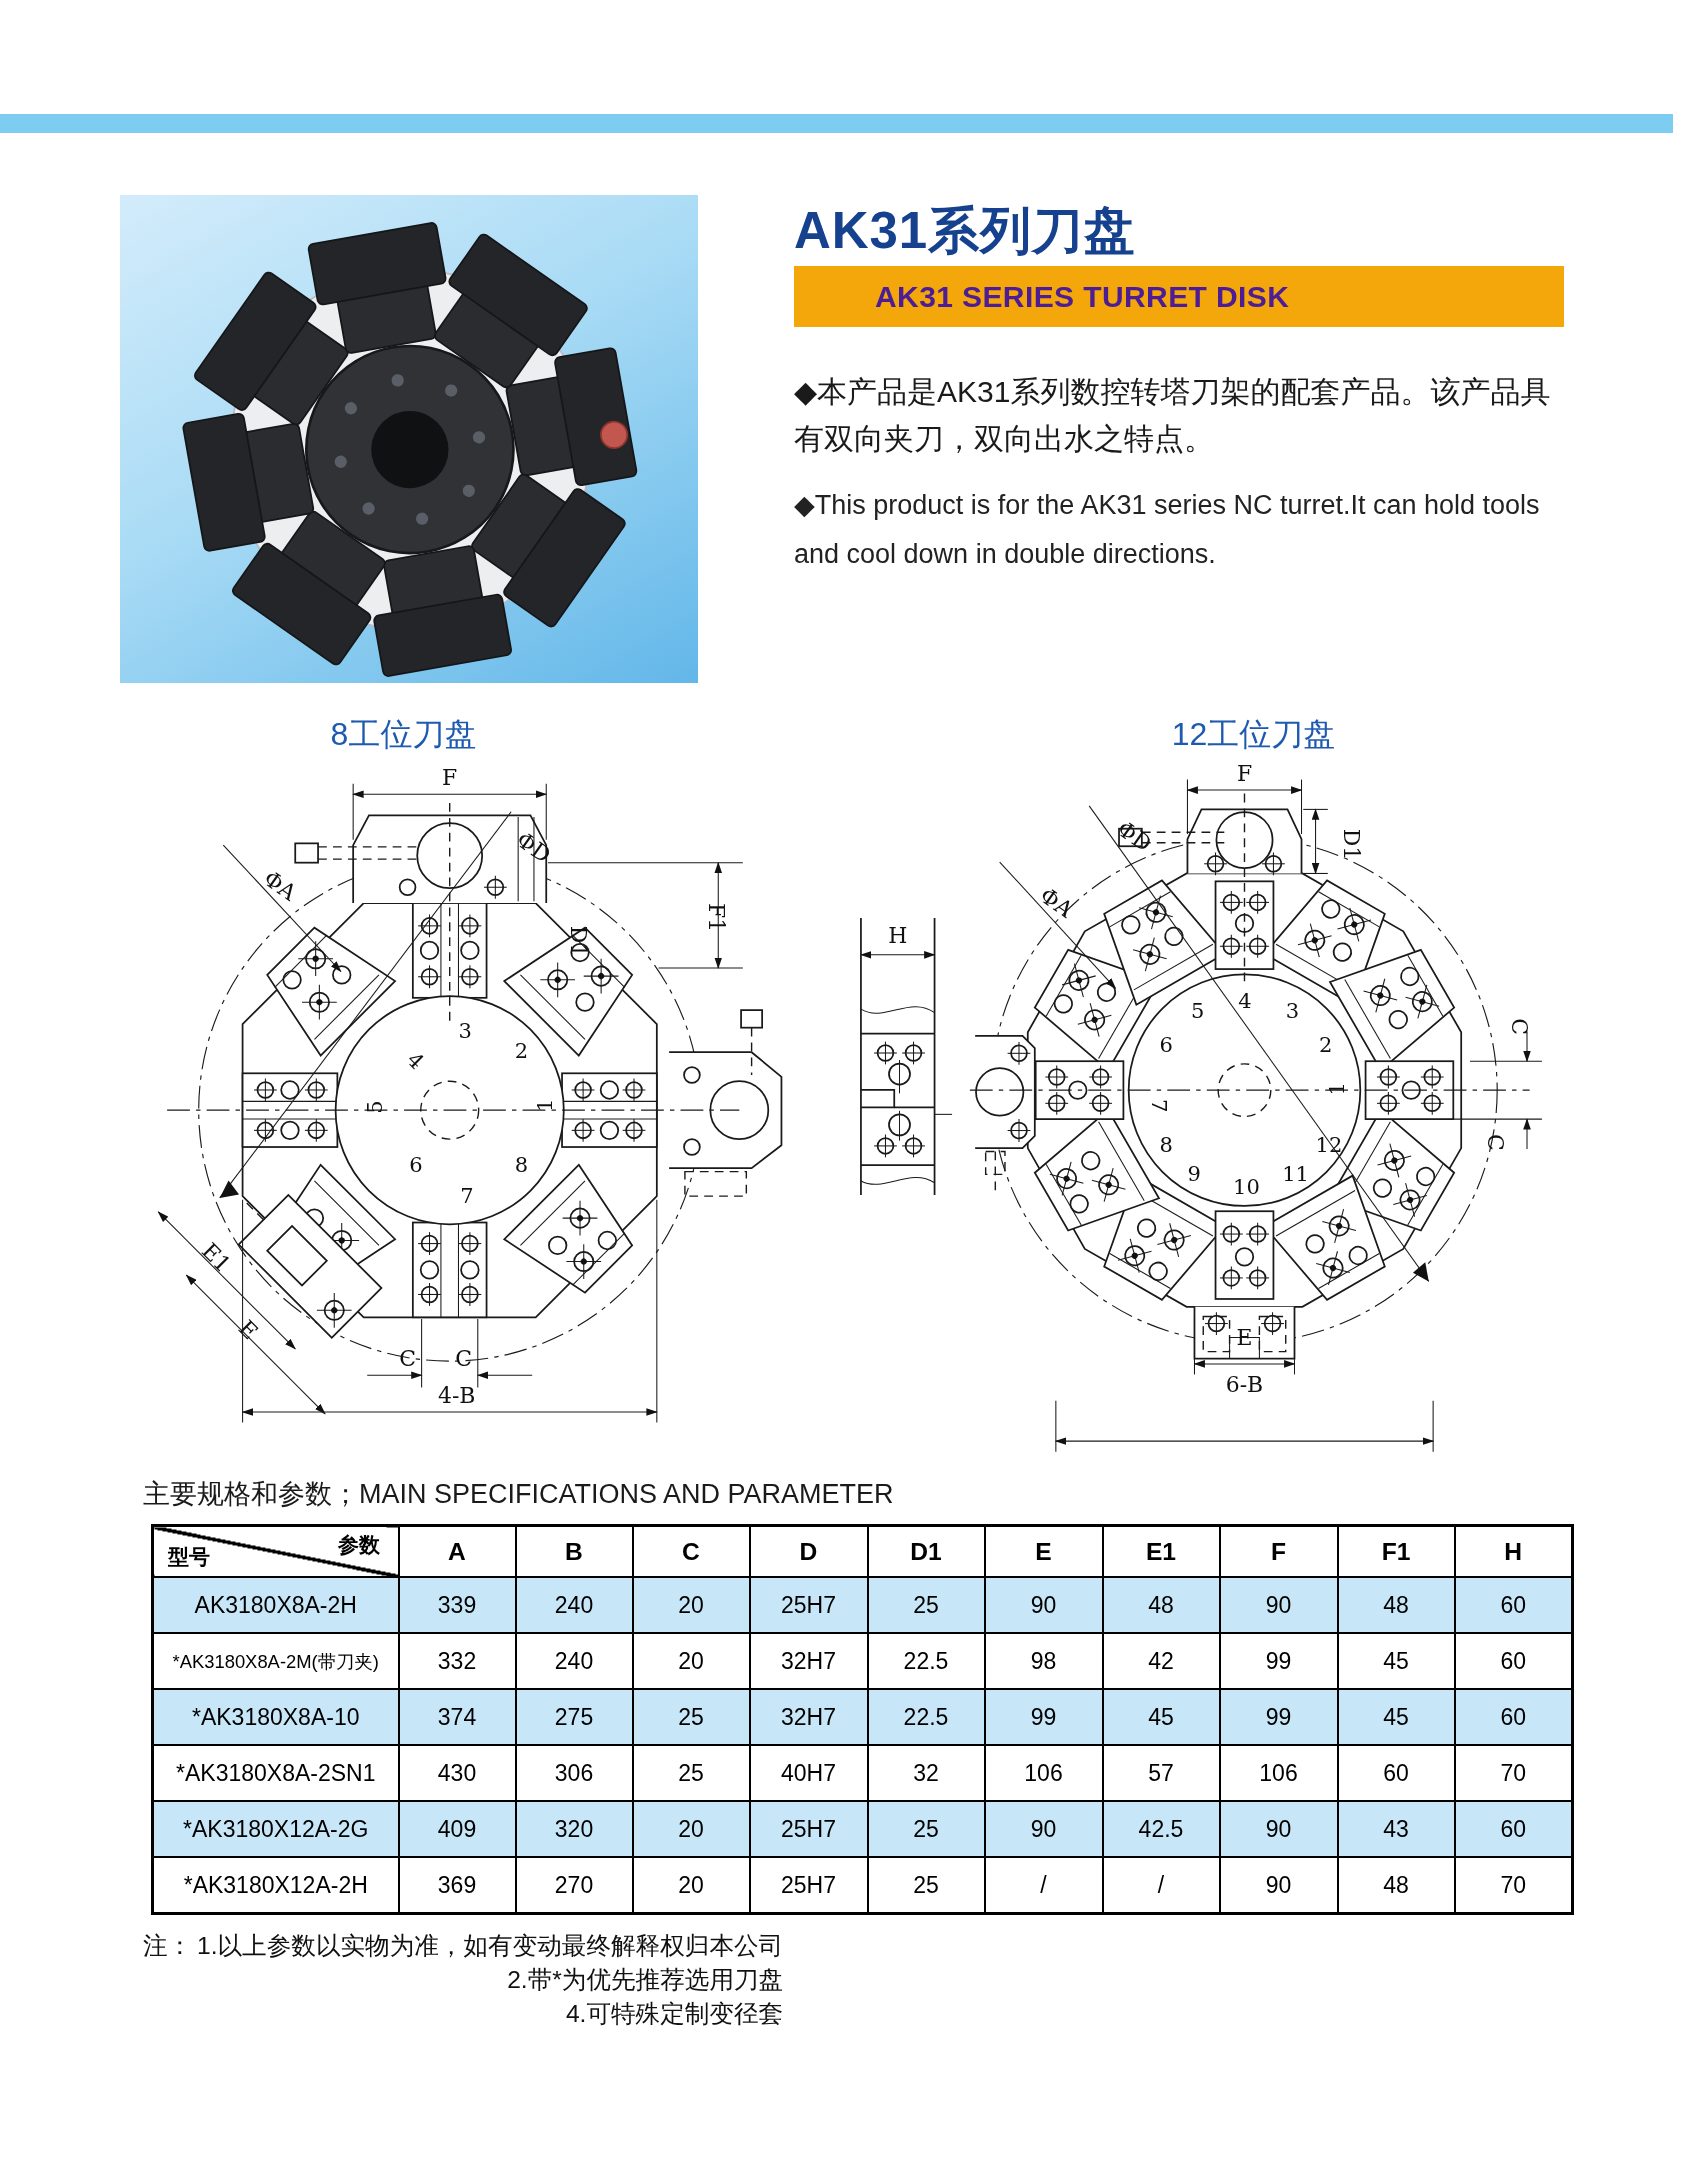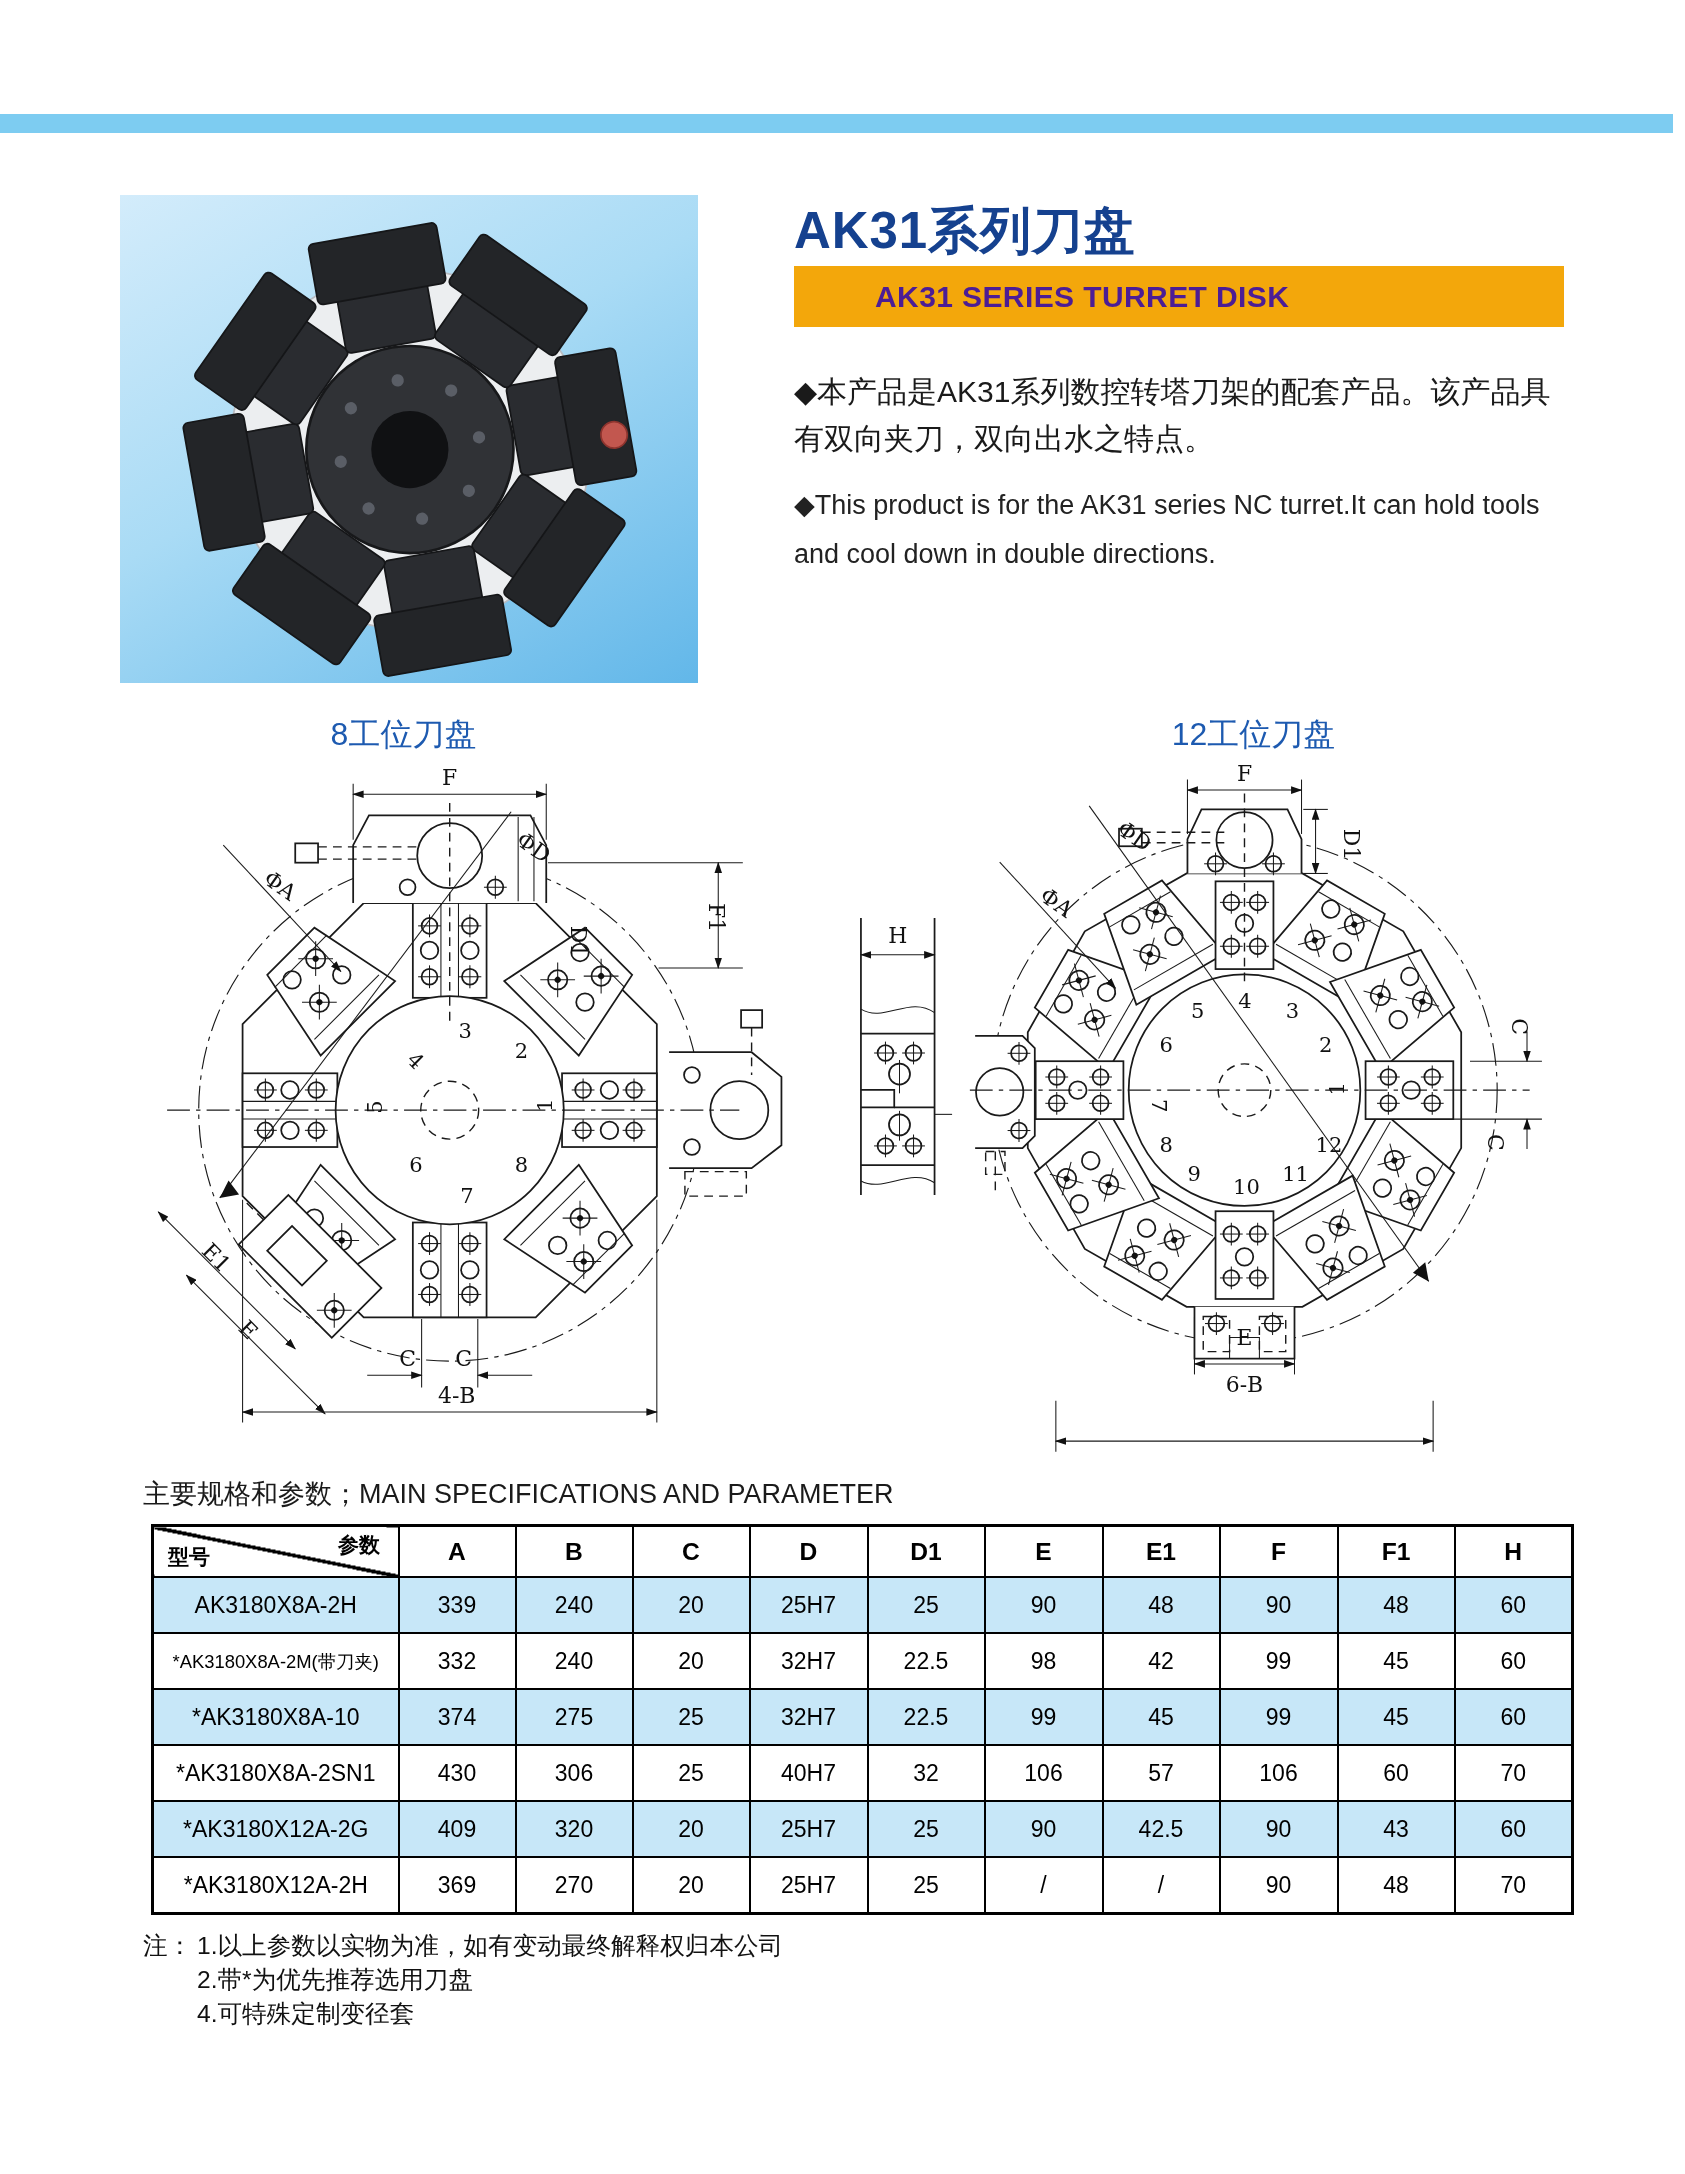--- a/index.html
+++ b/index.html
@@ -47,21 +47,21 @@
   tr.r2 td.model{font-size:18.4px;}
   .corner{position:relative;height:49px;background:
      linear-gradient(to top right,transparent calc(50% - 1.8px),#000 calc(50% - 1.8px),#000 calc(50% + 1.8px),transparent calc(50% + 1.8px));}
   .corner .bl{position:absolute;left:14px;bottom:5.3px;font-size:21px;font-weight:bold;}
   .corner .tr{position:absolute;right:17.6px;top:3.5px;font-size:21px;font-weight:bold;}
 
   
   .notes{position:absolute;left:143px;top:1929px;font-size:24.6px;color:#111;line-height:1.38;}
   .notes-row{display:flex;}
   .notes-prefix{width:54px;flex:none;}
-  .note-line{white-space:nowrap;}
+  .note-line{white-space:nowrap;text-align:right;}
   .note-indent{margin-left:54px;}
 </style>
 </head>
 <body>
 
 <div class="page">
 
   <div class="topbar"></div>
 
   <div class="photo">

